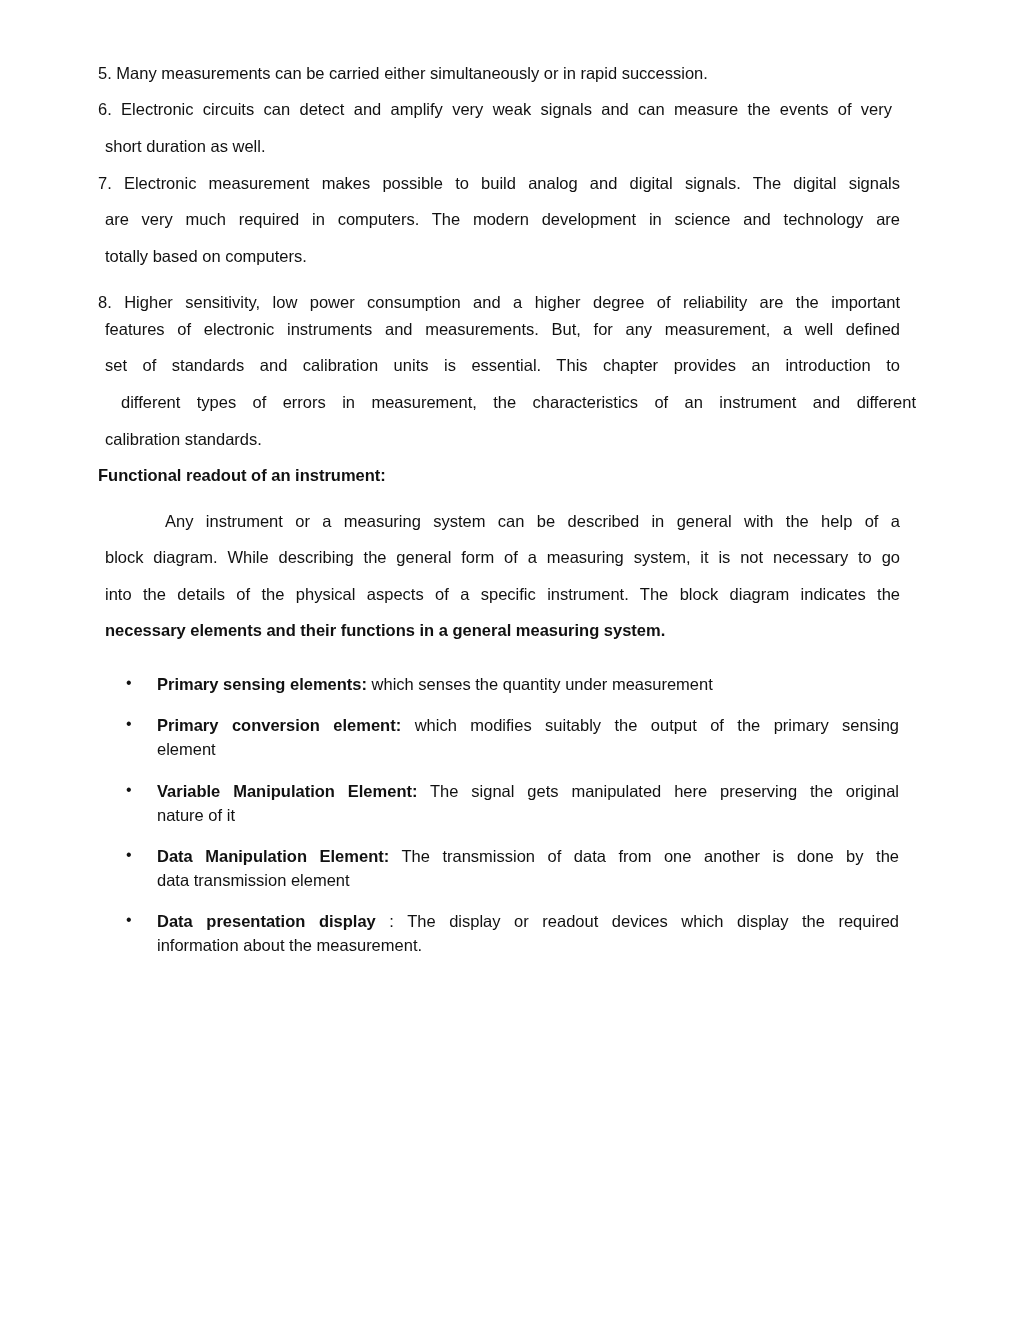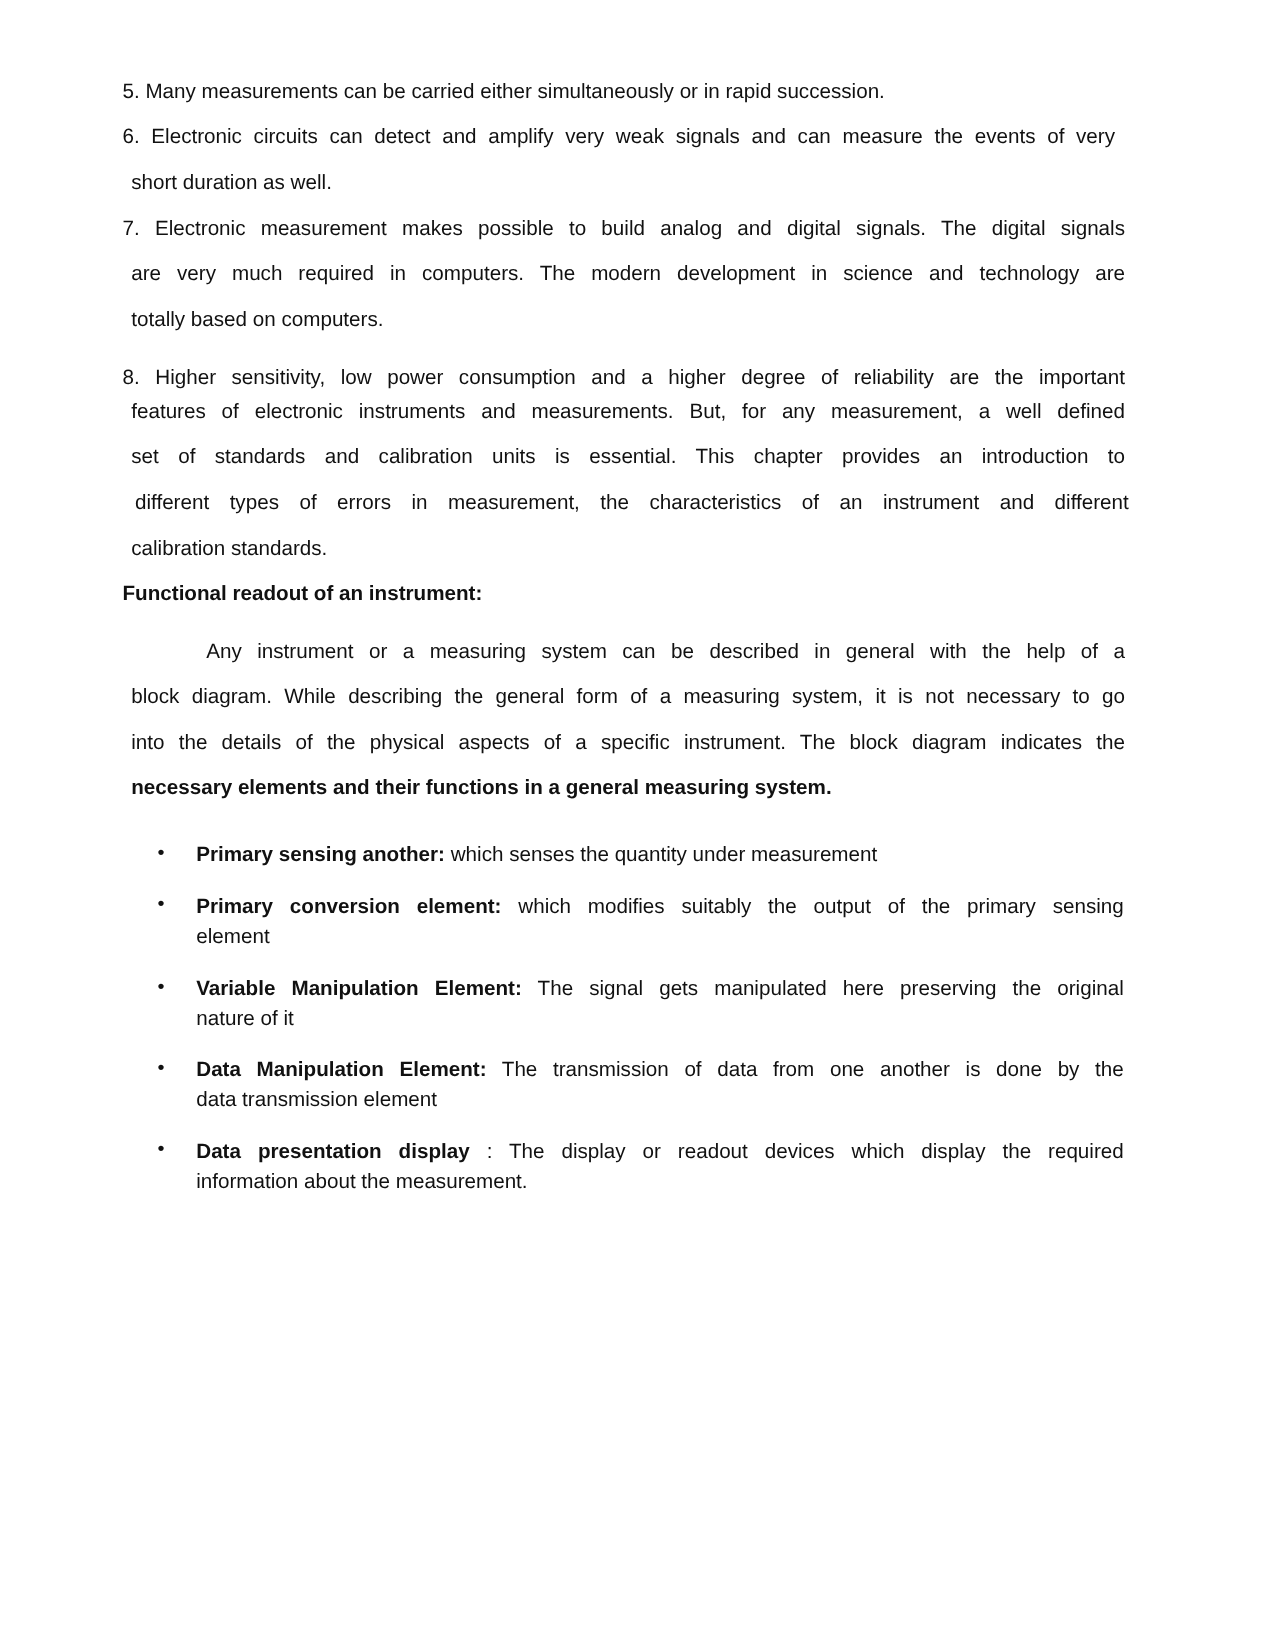--- a/index.html
+++ b/index.html
@@ -23,33 +23,33 @@
 
   <div class="line" style="left:98px; top:63px;">5. Many measurements can be carried either simultaneously or in rapid succession.</div>
   <div class="line just" style="left:98px; top:99px; width:794px;">6. Electronic circuits can detect and amplify very weak signals and can measure the events of very</div>
   <div class="line" style="left:105px; top:136px;">short duration as well.</div>
   <div class="line just" style="left:98px; top:173px; width:802px;">7. Electronic measurement makes possible to build analog and digital signals. The digital signals</div>
   <div class="line just" style="left:105px; top:209px; width:795px;">are very much required in computers. The modern development in science and technology are</div>
   <div class="line" style="left:105px; top:246px;text-align:center;">totally based on computers.</div>
   <div class="line just" style="left:98px; top:282px; width:802px;margin-top:10px;">8. Higher sensitivity, low power consumption and a higher degree of reliability are the important</div>
   <div class="line just" style="left:105px; top:319px; width:795px;">features of electronic instruments and measurements. But, for any measurement, a well defined</div>
   <div class="line just" style="left:105px; top:355px; width:795px;">set of standards and calibration units is essential. This chapter provides an introduction to</div>
-  <div class="line just" style="left:108px; top:392px; width:795px;">different types of errors in measurement, the characteristics of an instrument and different</div>
+  <div class="line just" style="left:121px; top:392px; width:795px;">different types of errors in measurement, the characteristics of an instrument and different</div>
   <div class="line" style="left:105px; top:429px;">calibration standards.</div>
 
   <div class="line heading" style="left:98px; top:465px;">Functional readout of an instrument:</div>
 
   <div class="line just" style="left:165px; top:511px; width:735px;">Any instrument or a measuring system can be described in general with the help of a</div>
   <div class="line just" style="left:105px; top:547px; width:795px;">block diagram. While describing the general form of a measuring system, it is not necessary to go</div>
   <div class="line just" style="left:105px; top:584px; width:795px;">into the details of the physical aspects of a specific instrument. The block diagram indicates the</div>
   <div class="line" style="left:105px; top:620px;font-weight:bold;">necessary elements and their functions in a general measuring system.</div>
 
   <div class="bullet-dot" style="top:674px;">•</div>
   <div class="bullet-text" style="top:672px;">
-    <span class="l1 nojust"><b>Primary sensing another:</b><span> which senses the quantity under measurement</span></span>
+    <span class="l1 nojust"><b>Primary sensing elements:</b><span> which senses the quantity under measurement</span></span>
   </div>
 
   <div class="bullet-dot" style="top:715px;">•</div>
   <div class="bullet-text" style="top:713px;">
     <span class="l1"><b>Primary conversion element:</b><span> which modifies suitably the output of the primary sensing</span></span>
     <span class="l2">element</span>
   </div>
 
   <div class="bullet-dot" style="top:781px;">•</div>
   <div class="bullet-text" style="top:779px;">

